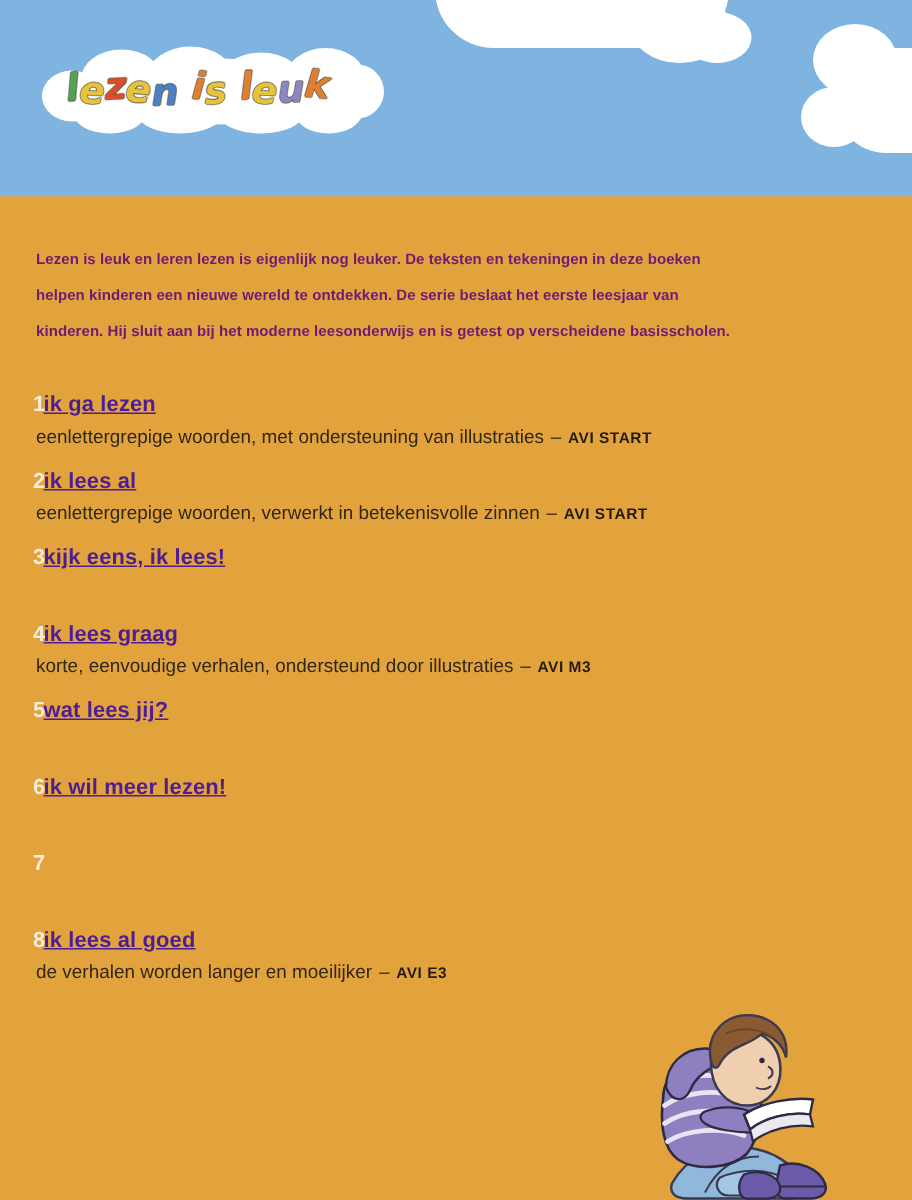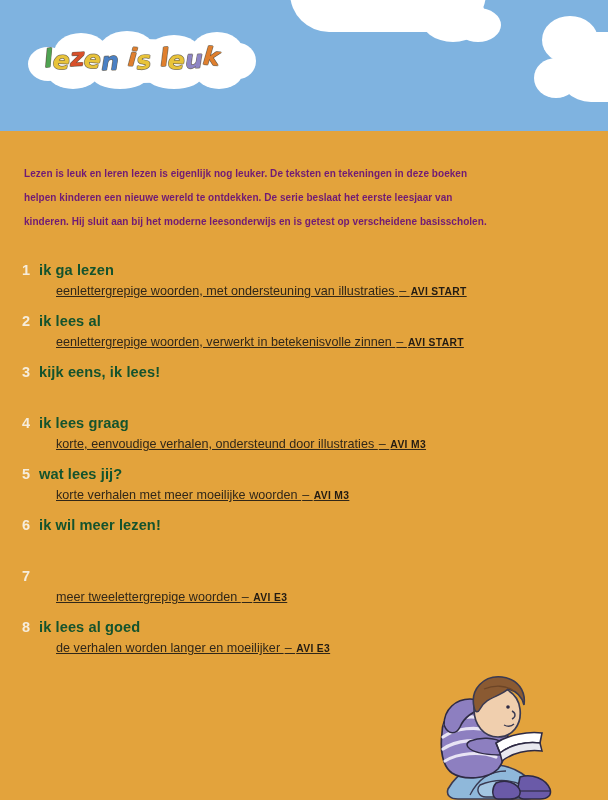--- a/index.html
+++ b/index.html
@@ -85,29 +85,29 @@
   
   #booklist {
     position:absolute; left:0px; top:131px; width:560px;
   }
   .book-item { position:relative; height:51px; }
   .bi-num {
     position:absolute; left:22px; top:0px;
     color:#f6eddc; font-size:14.5px; font-weight:bold;
   }
   .bi-title {
-    position:absolute; left:39px; top:0px;
-    color:#14532d; font-size:14.6px; font-weight:bold;
+    position:absolute; left:29px; top:0px;
+    color:#4c1d95; font-size:14.6px; font-weight:bold;
     letter-spacing:0.1px;
+    text-decoration:underline;
   }
   .bi-desc {
-    position:absolute; left:56px; top:22px;
+    position:absolute; left:24px; top:22px;
     color:#312718; font-size:12.6px; letter-spacing:0.02px;
     white-space:nowrap;
-    text-decoration:underline;
   }
   .bi-desc .dash { padding:0 1px; }
   .bi-avi {
     font-size:10.3px; font-weight:bold; letter-spacing:0.35px;
     color:#241c12;
   }
 
   
   #boy { position:absolute; left:424px; top:536px; width:146px; height:152px; }
 </style>
@@ -157,29 +157,27 @@
         <span class="bi-title">kijk eens, ik lees!</span>
       </div>
       <div class="book-item">
         <span class="bi-num">4</span>
         <span class="bi-title">ik lees graag</span>
         <span class="bi-desc"><span>korte, eenvoudige verhalen, ondersteund door illustraties </span><span class="dash">– </span><span class="bi-avi">AVI M3</span></span>
       </div>
       <div class="book-item">
         <span class="bi-num">5</span>
         <span class="bi-title">wat lees jij?</span>
-        <span class="bi-desc"><span>korte verhalen met meer moeilijke woorden </span><span class="dash">– </span><span class="bi-avi">AVI M3</span></span>
       </div>
       <div class="book-item">
         <span class="bi-num">6</span>
         <span class="bi-title">ik wil meer lezen!</span>
       </div>
       <div class="book-item">
         <span class="bi-num">7</span>
-        <span class="bi-desc"><span>meer tweelettergrepige woorden </span><span class="dash">– </span><span class="bi-avi">AVI E3</span></span>
       </div>
       <div class="book-item">
         <span class="bi-num">8</span>
         <span class="bi-title">ik lees al goed</span>
         <span class="bi-desc"><span>de verhalen worden langer en moeilijker </span><span class="dash">– </span><span class="bi-avi">AVI E3</span></span>
       </div>
     </div>
 
   <div id="boy">
     <svg viewBox="0 0 146 152" width="146" height="152">

